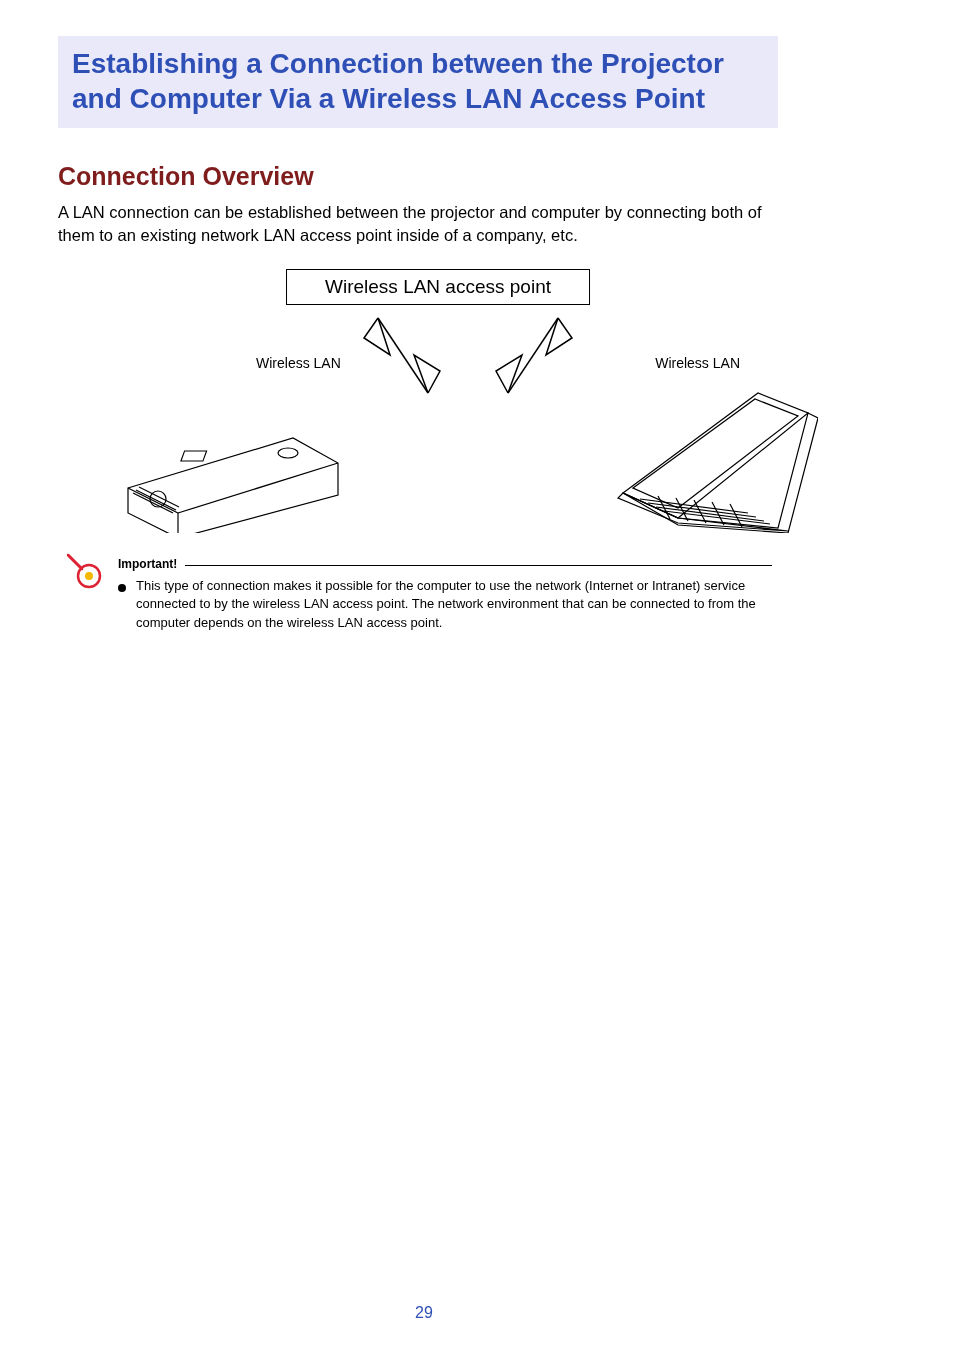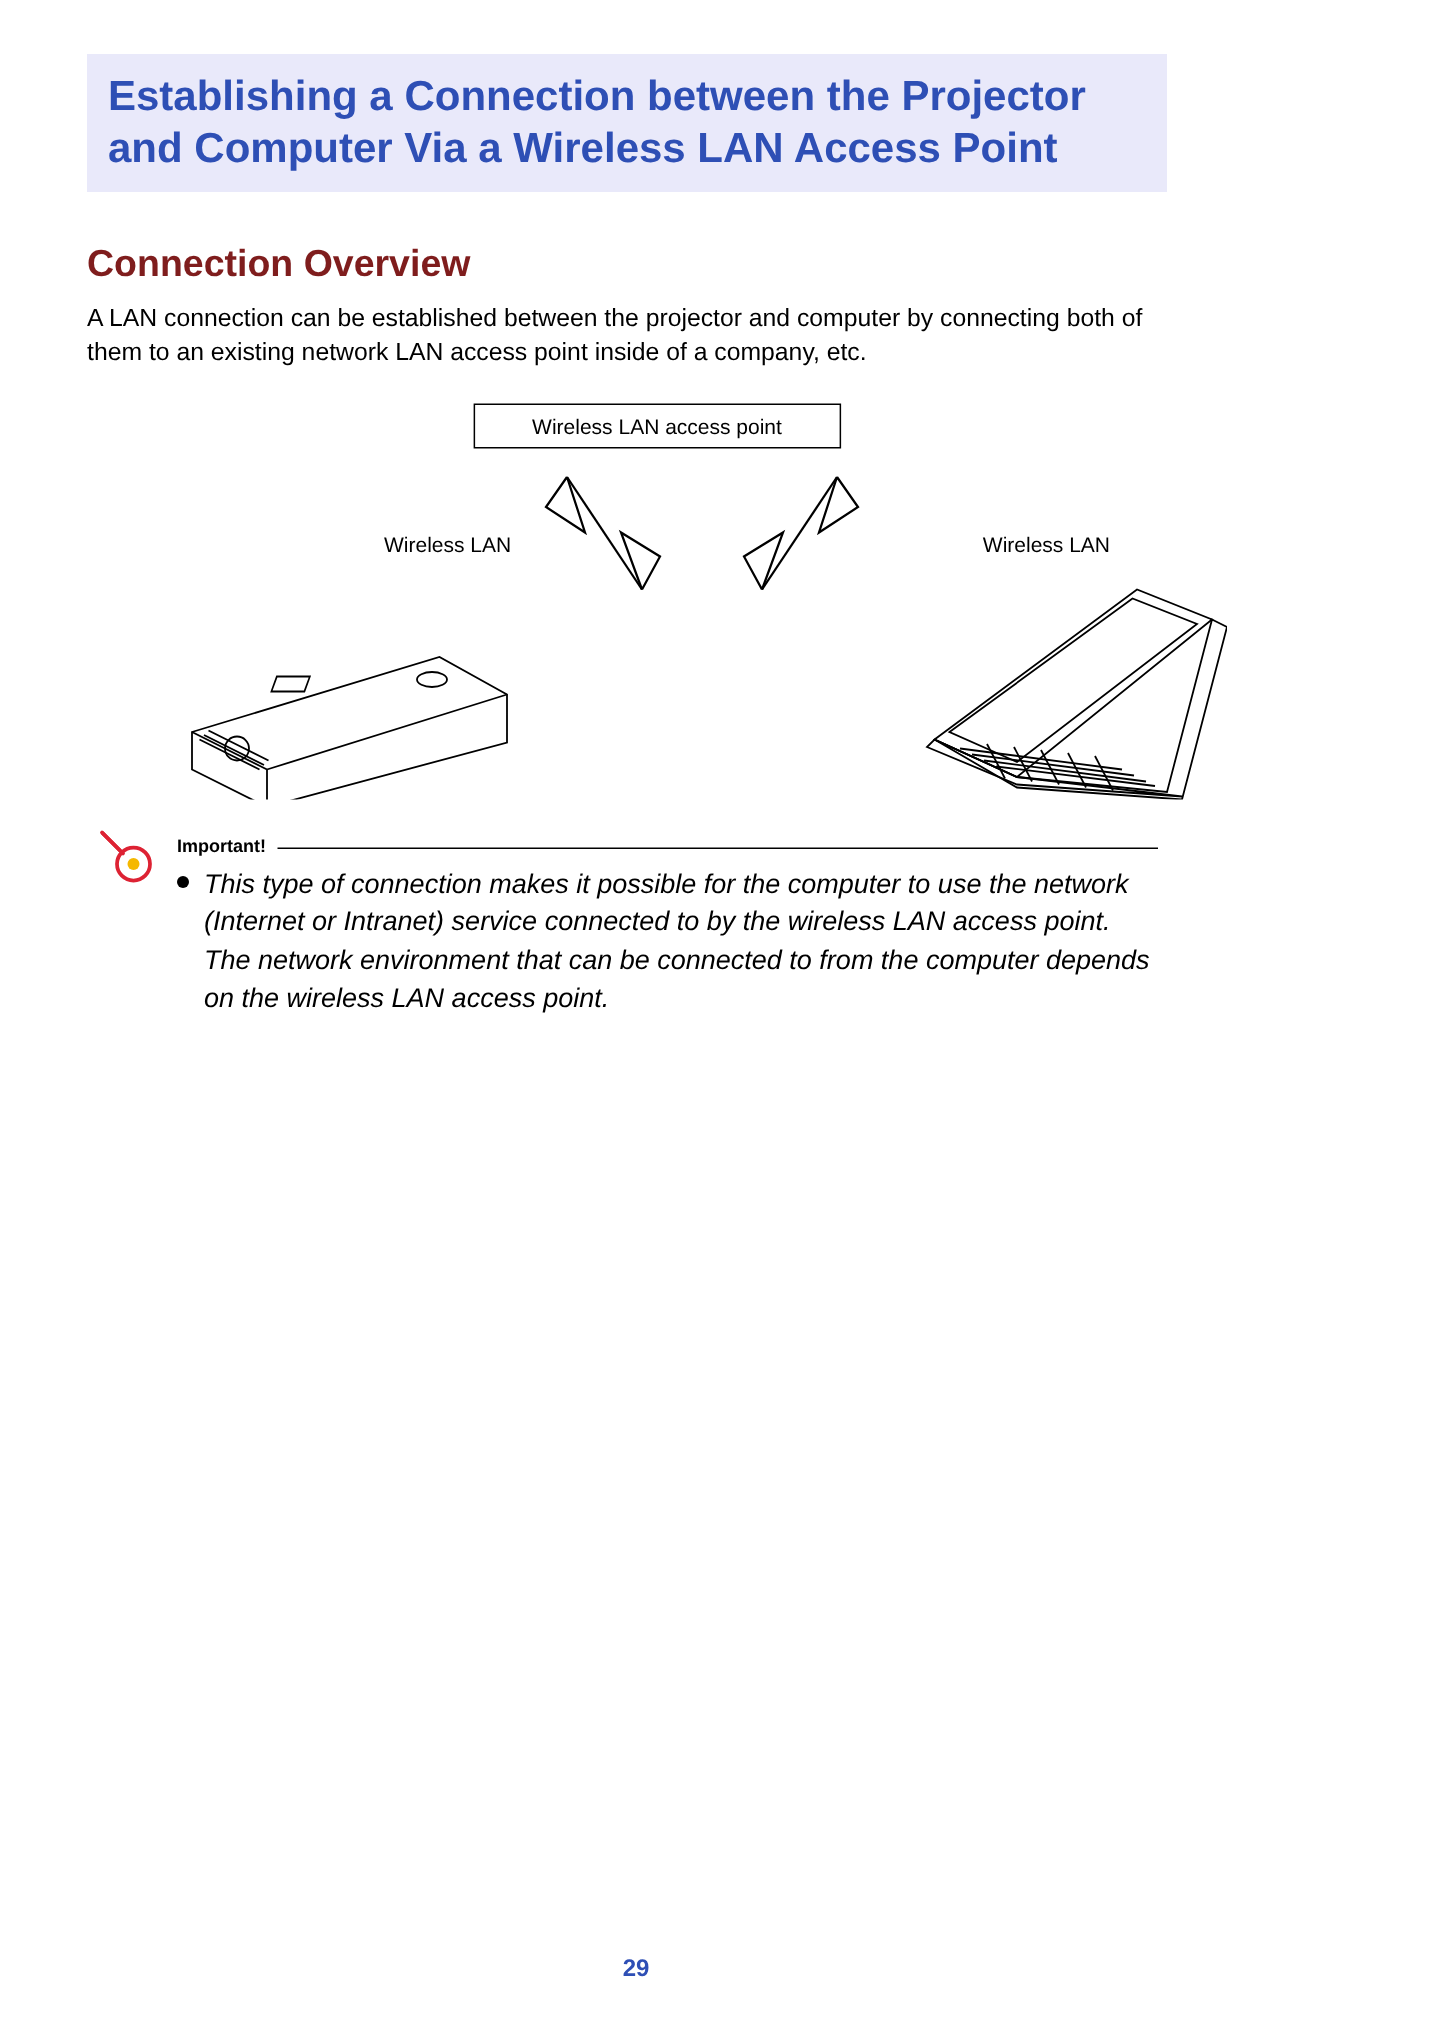--- a/index.html
+++ b/index.html
@@ -50,21 +50,21 @@
     position: absolute;
     top: 0; left: 0;
   }
   .diagram .ap-box {
     position: absolute;
     top: 6px;
     left: 50%;
     transform: translateX(-50%);
     border: 1.5px solid #000;
     padding: 6px 38px;
-    font-size: 14px;
+    font-size: 19px;
     background: #fff;
     white-space: nowrap;
   }
   .diagram .wlan-left {
     position: absolute;
     top: 92px;
     left: 198px;
     font-size: 14px;
   }
   .diagram .wlan-right {
@@ -101,42 +101,41 @@
     margin-top: 2px;
   }
   ul.bullets {
     margin: 0;
     padding: 0;
     list-style: none;
   }
   ul.bullets li {
     position: relative;
     padding-left: 18px;
-    font-size: 18px;
+    font-size: 13px;
     line-height: 1.4;
     margin-bottom: 6px;
-    font-style: italic;
   }
   ul.bullets li::before {
     content: "";
     position: absolute;
     left: 0;
     top: 7px;
     width: 8px;
     height: 8px;
     background: #000;
     border-radius: 50%;
   }
   .page-number {
     position: absolute;
     bottom: 30px;
     left: 12px;
     right: 0;
     text-align: center;
-    font-weight: bold;
+    font-weight: normal;
     color: #2e4fb5;
     font-size: 16px;
   }
 </style>
 </head>
 <body>
 
 <div class="page">
 
   <div class="main-heading-box">

